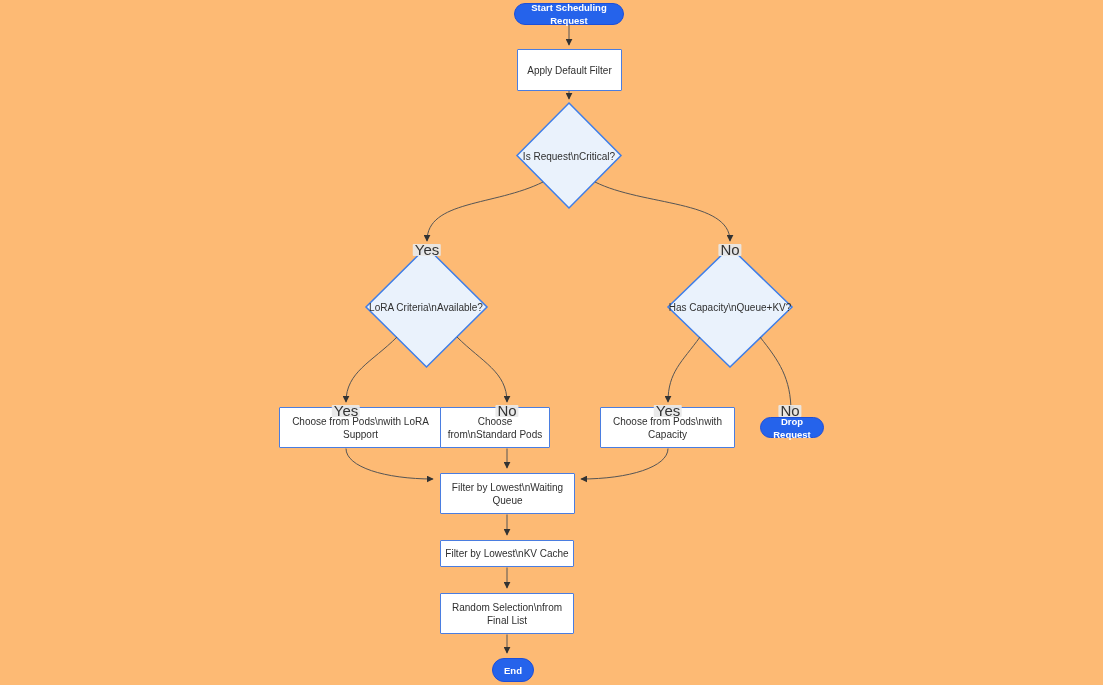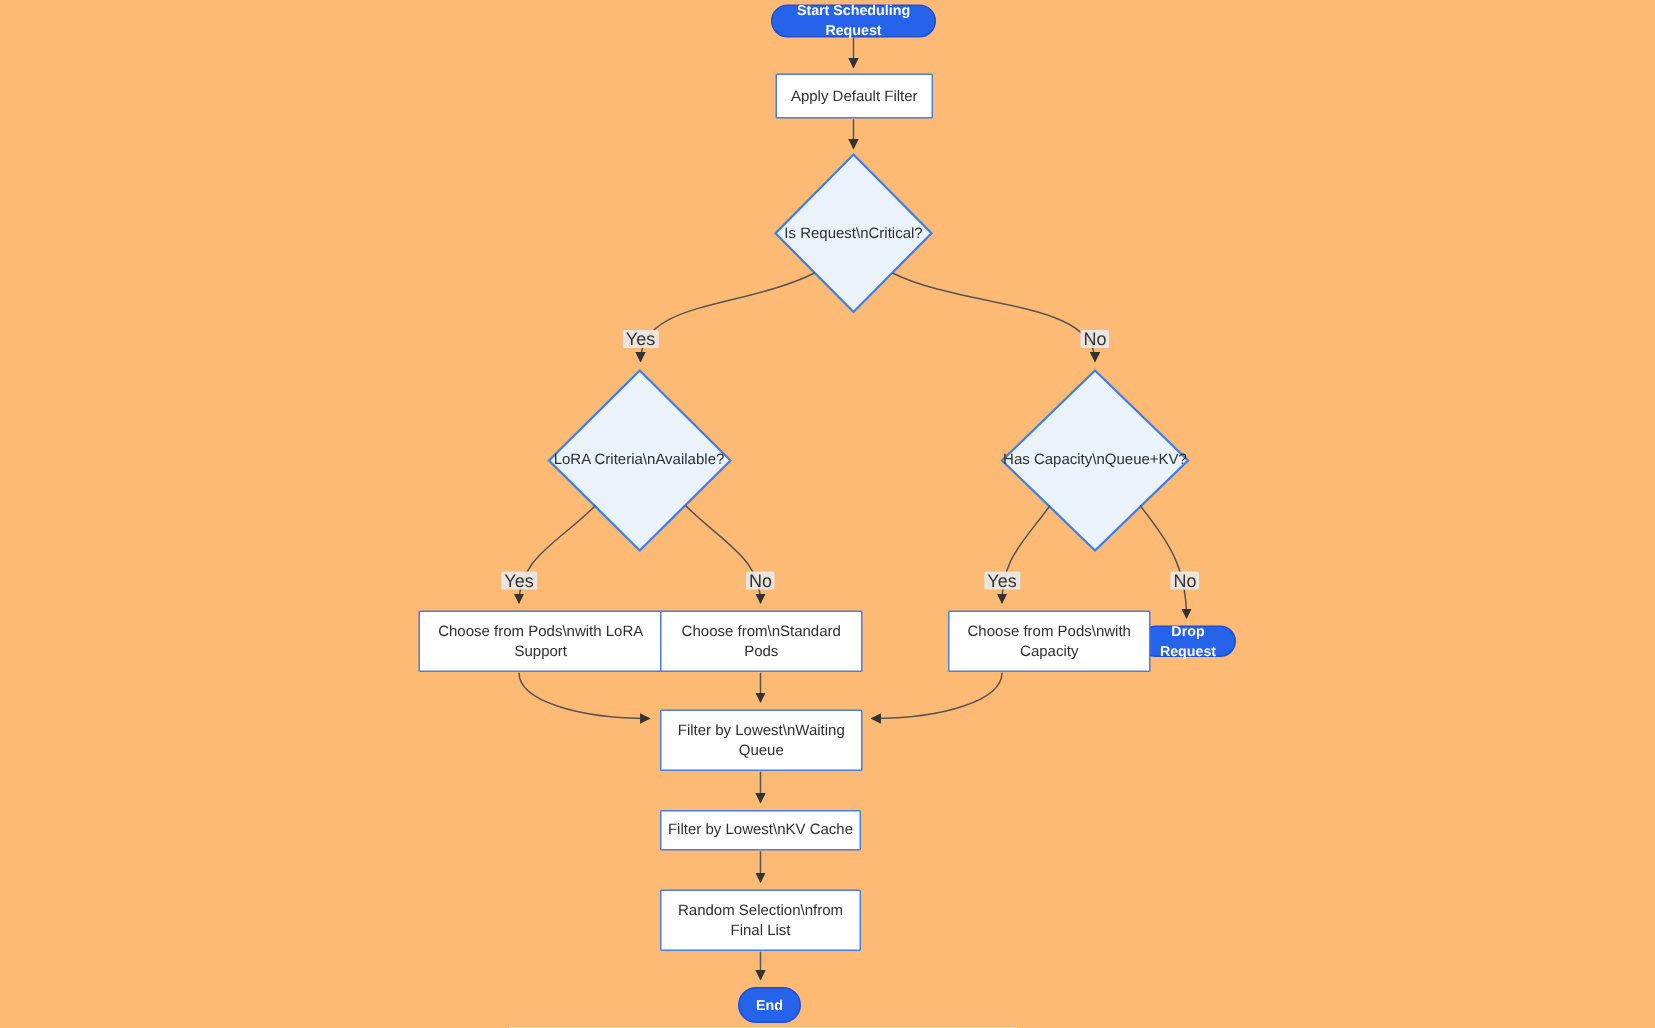--- a/index.html
+++ b/index.html
@@ -36,23 +36,24 @@
     position:absolute;
     transform:translate(-50%,-50%);
     white-space:nowrap;
     font-size:10px;color:#2f2f2f;
     text-align:center;
   }
   .edge-label{
     position:absolute;
     transform:translate(-50%,-50%);
     background:rgba(232,232,232,0.92);
-    font-size:12px;color:#333333;
+    font-size:15px;color:#333333;
     padding:0 2px;line-height:12px;
     border-radius:1px;
+    margin-top:24px;
   }
 </style>
 </head>
 <body>
 
 <div id="canvas">
 
   <svg id="edges-svg" viewBox="0 0 1103 685" xmlns="http://www.w3.org/2000/svg">
     <defs>
       <marker id="arrow" viewBox="0 0 10 10" refX="9" refY="5" markerWidth="7" markerHeight="7" orient="auto-start-reverse">
@@ -87,33 +88,33 @@
   </div>
 
   <div class="node stadium" style="left:760px;top:417px;width:64px;height:21px;border-radius:10.5px;">
     <span>Drop Request</span>
   </div>
 
   <div class="node stadium" style="left:492px;top:658px;width:42px;height:24px;border-radius:12px;">
     <span>End</span>
   </div>
 
-  <div class="node rect" style="left:517px;top:49px;width:105px;height:30px;">
+  <div class="node rect" style="left:517px;top:49px;width:105px;height:42px;">
     <span>Apply Default Filter</span>
   </div>
 
   <div class="node rect" style="left:279px;top:407px;width:163px;height:41px;">
     <span>Choose from Pods\nwith LoRA Support</span>
   </div>
 
-  <div class="node rect" style="left:440px;top:407px;width:135px;height:41px;">
+  <div class="node rect" style="left:440px;top:407px;width:110px;height:41px;">
     <span>Choose from\nStandard Pods</span>
   </div>
 
-  <div class="node rect" style="left:600px;top:407px;width:135px;height:41px;margin-left:32px;">
+  <div class="node rect" style="left:600px;top:407px;width:135px;height:41px;">
     <span>Choose from Pods\nwith Capacity</span>
   </div>
 
   <div class="node rect" style="left:440px;top:473px;width:135px;height:41px;">
     <span>Filter by Lowest\nWaiting Queue</span>
   </div>
 
   <div class="node rect" style="left:440px;top:540px;width:134px;height:27px;">
     <span>Filter by Lowest\nKV Cache</span>
   </div>

